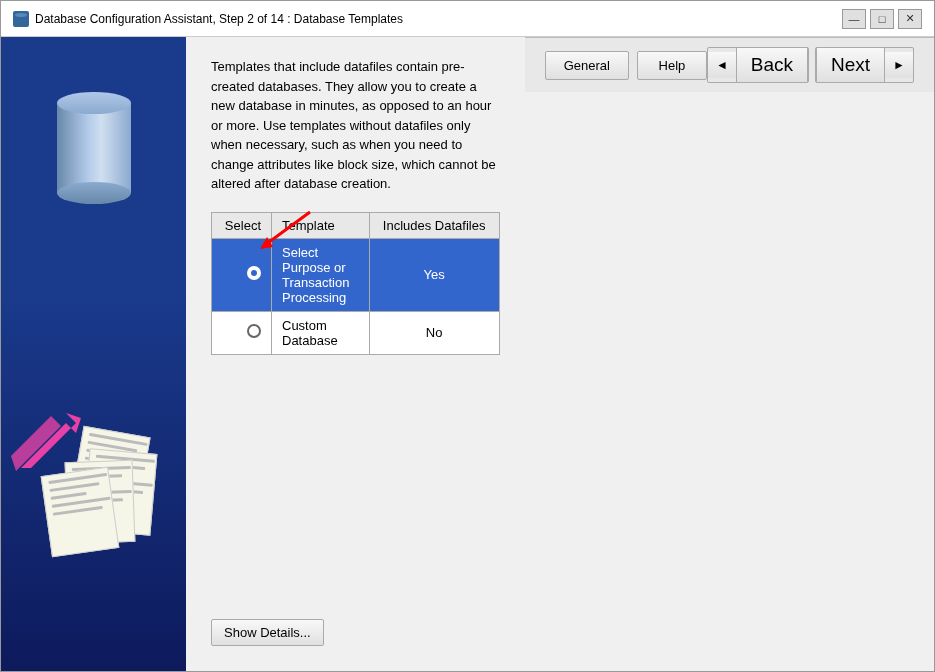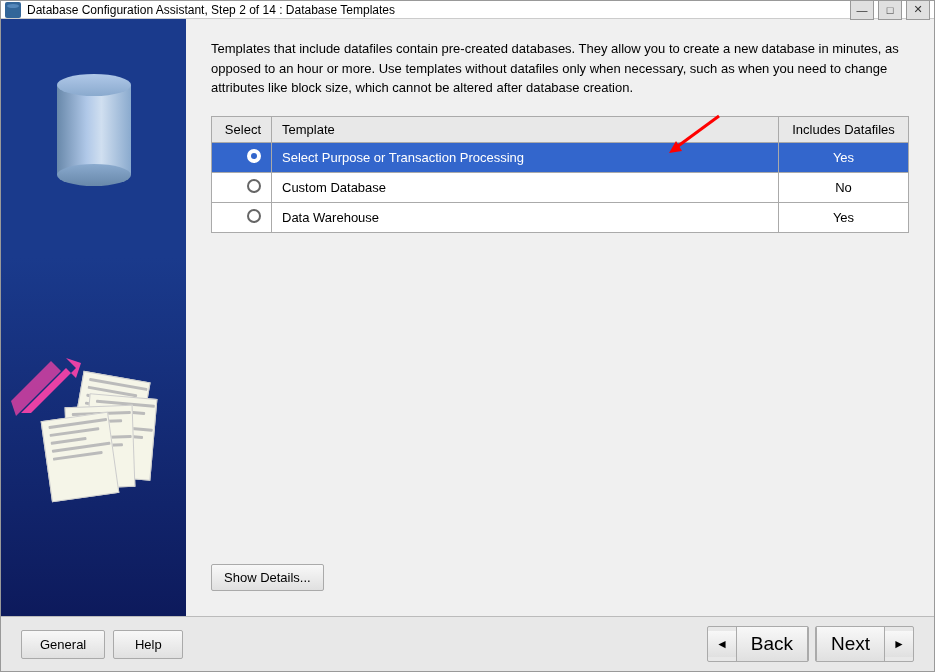--- a/index.html
+++ b/index.html
@@ -17,24 +17,24 @@
       width: 935px;
       height: 672px;
       background: #f0f0f0;
       border: 1px solid #999;
       display: flex;
       flex-direction: column;
     }
 
     .title-bar {
       background: #ffffff;
-      height: 18px;
-      display: flex;
-      align-items: center;
-      padding: 0 4px;
+      height: 36px;
+      display: flex;
+      align-items: center;
+      padding: 0 12px;
       border-bottom: 1px solid #ccc;
       user-select: none;
     }
 
     .title-bar-icon {
       width: 16px;
       height: 16px;
       margin-right: 6px;
       background: #336699;
       border-radius: 2px;
@@ -66,21 +66,21 @@
       display: flex;
       align-items: center;
       justify-content: center;
       font-size: 11px;
       color: #333;
     }
 
     .window-body {
       flex: 1;
       display: flex;
-      flex-direction: column;
+      flex-direction: row;
     }
 
     .main-content {
       flex: 1;
       display: flex;
       flex-direction: row;
     }
 
     .sidebar {
       width: 185px;
@@ -439,27 +439,20 @@
               </tr>
 
               <tr class="row-normal">
                 <td class="col-select">
                   <span class="radio-btn unselected"></span>
                 </td>
                 <td>Custom Database</td>
                 <td class="col-datafiles">No</td>
               </tr>
 
-              <tr class="row-normal">
-                <td class="col-select">
-                  <span class="radio-btn unselected"></span>
-                </td>
-                <td>Data Warehouse</td>
-                <td class="col-datafiles">Yes</td>
-              </tr>
             </tbody>
           </table>
         </div>
 
         <div class="table-spacer"></div>
 
         <div class="show-details-row">
           <button class="show-details-btn">Show Details...</button>
         </div>
       </div>

